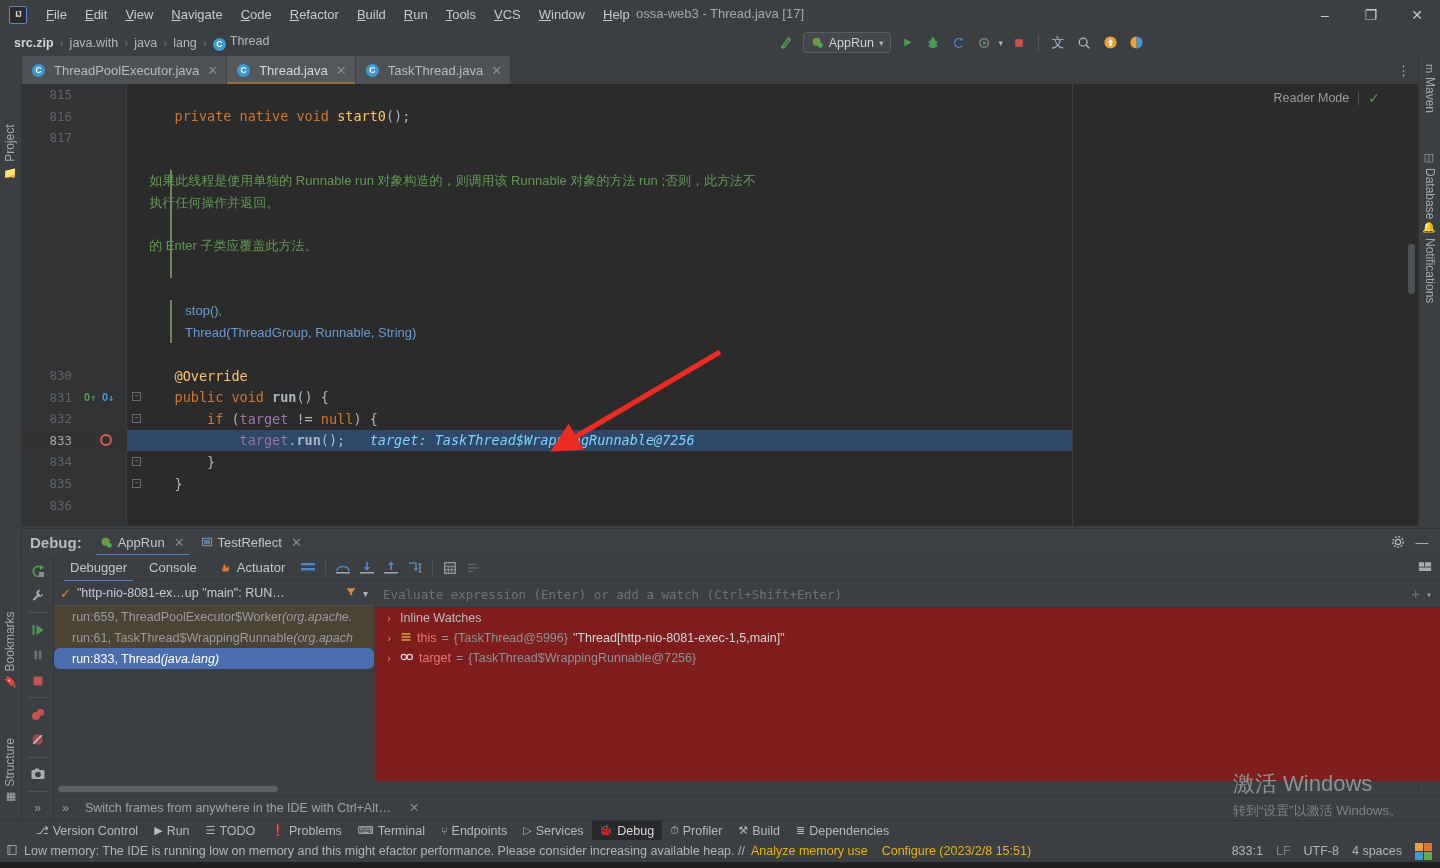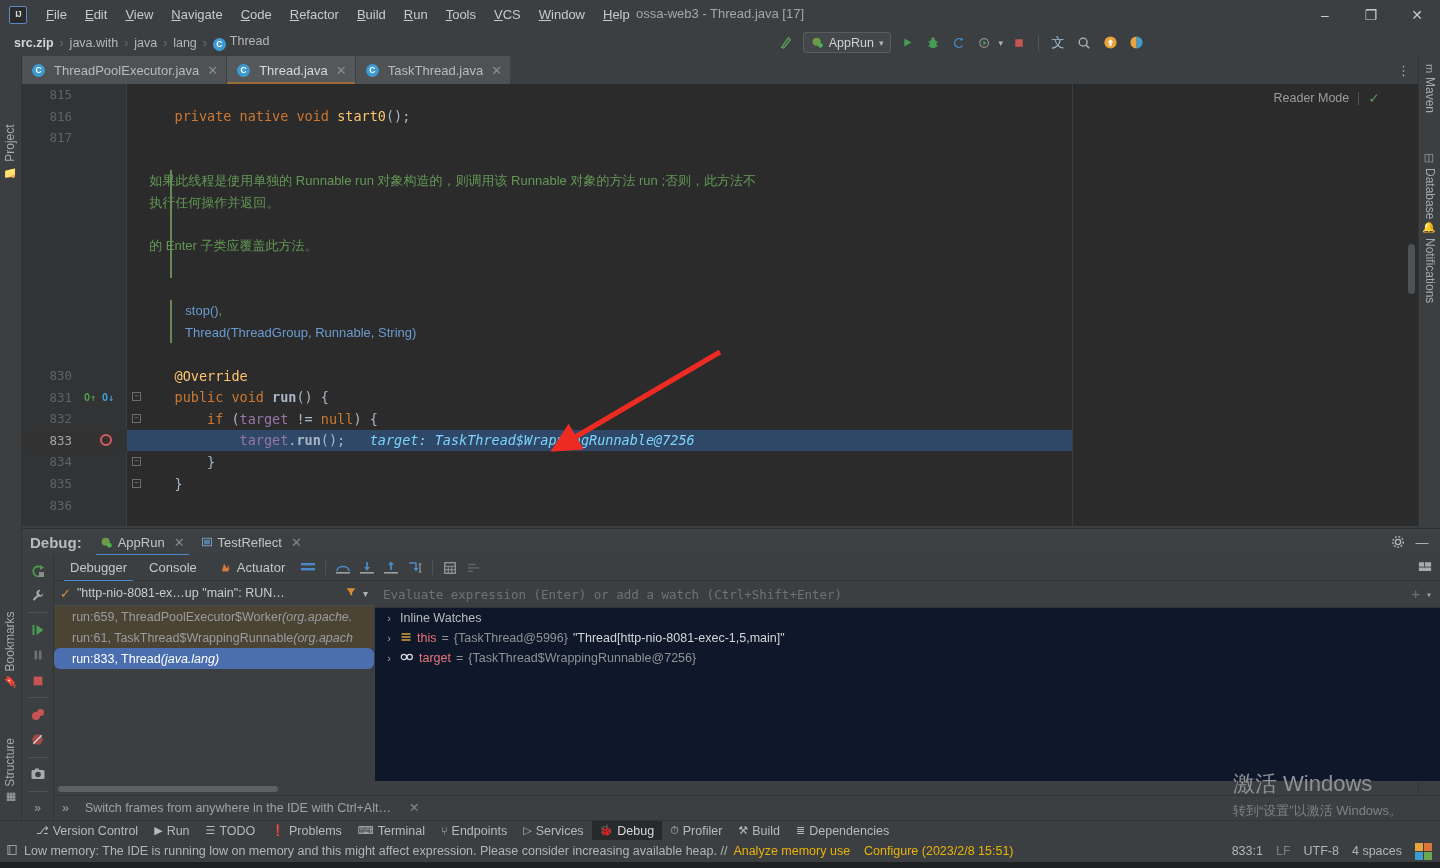--- a/index.html
+++ b/index.html
@@ -181,21 +181,21 @@
   .frame-row i { font-style:italic; }
 
   .frames-scroll {
     position:absolute; left:58px; top:786px; width:220px; height:6px;
     background:#5e6163; border-radius:3px;
   }
 
   
   .vars-panel {
     position:absolute; left:375px; top:581px; width:1065px; height:200px;
-    background:#0f172a;
+    background:#7f1d1d;
   }
   .eval-bar {
     height:27px; display:flex; align-items:center; padding:0 8px;
     background:#3c3f41; color:#6f7275; font-size:12.5px;
     font-family:"DejaVu Sans Mono", monospace;
     border-bottom:1px solid #323436;
   }
   .eval-right { margin-left:auto; display:flex; align-items:center; gap:6px; }
   .var-row {
     height:20px; display:flex; align-items:center; gap:5px; padding-left:8px;
@@ -746,21 +746,21 @@
     </div>
 
   <div class="statusbar">
     <div class="sb-left">
       <span>
         <svg width="12" height="12" viewBox="0 0 16 16">
             <rect x="2.5" y="2" width="11" height="12" fill="none" stroke="#9a9c9e" stroke-width="1.3"></rect>
             <path d="M5 2 L5 14" stroke="#9a9c9e" stroke-width="1.1"></path>
           </svg>
       </span>
-      <span>Low memory: The IDE is running low on memory and this might affect expression. Please consider increasing available heap. //</span>
+      <span>Low memory: The IDE is running low on memory and this might efactor performance. Please consider increasing available heap. //</span>
       <span class="sb-link">Analyze memory use</span>
       <span class="sb-link" style="margin-left:8px;">Configure (2023/2/8 15:51)</span>
     </div>
     <div class="sb-right">
       <span>833:1</span>
       <span class="sb-dim">LF</span>
       <span>UTF-8</span>
       <span>4 spaces</span>
       <span class="win-flag">
         <i style="background:#e8a33d;display:block;"></i>

